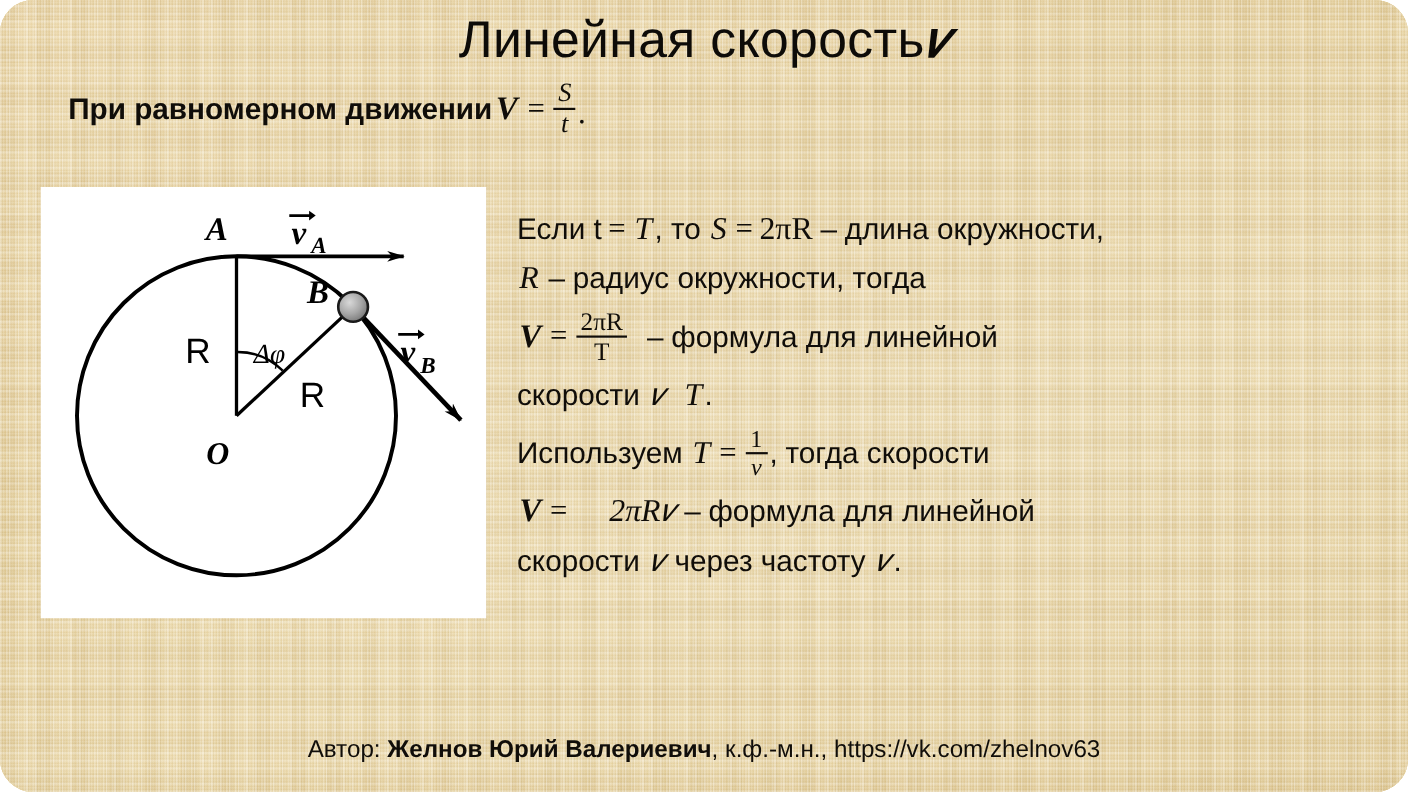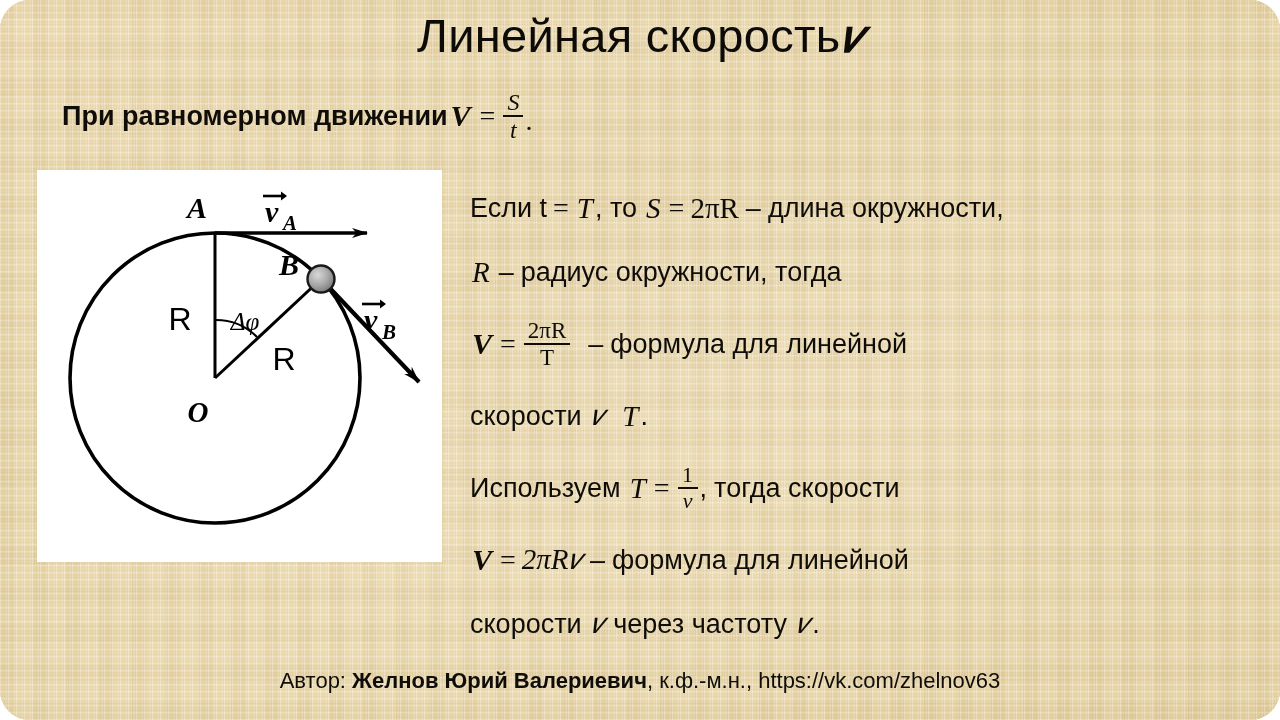--- a/index.html
+++ b/index.html
@@ -87,21 +87,21 @@
   #title .mathv {
     font-family: "Liberation Serif", serif;
     font-style: italic;
     font-weight: bold;
     font-size: 47px;
   }
 
   
   #subtitle {
     position: absolute;
-    top: 90px;
+    top: 73px;
     left: 62px;
     font-family: "Liberation Sans", sans-serif;
     font-weight: bold;
     font-size: 27px;
     line-height: 40px;
     color: #100d09;
     white-space: nowrap;
     display: flex;
     align-items: center;
   }
@@ -170,21 +170,21 @@
     font-family: "Liberation Sans", sans-serif;
     font-size: 27px;
     color: #100d09;
   }
   .tline {
     display: flex;
     align-items: center;
     flex-wrap: nowrap;
     white-space: nowrap;
     min-height: 44px;
-    margin-bottom: 20px;
+    margin-bottom: 1px;
   }
   .tline.tall { min-height: 60px; }
   .mi {
     font-family: "Liberation Serif", serif;
     font-style: italic;
     font-size: 29px;
     padding: 0 2px;
   }
   .mib {
     font-family: "Liberation Serif", serif;
@@ -355,21 +355,21 @@
         <span class="den" style="font-style:italic;">ν</span>
       </span>
       <span class="dot" style="align-self:center;">,</span>
       <span class="sp"></span>
       <span>тогда скорости</span>
     </div>
 
     <div class="tline">
       <span class="mib">V</span>
       <span class="mo">=</span>
-      <span class="mn" style="font-style:italic;">2πR𝜈</span>
+      <span class="mn" style="font-style:italic;padding-left:32px;">2πR𝜈</span>
       <span class="dash">–</span>
       <span>формула для линейной</span>
     </div>
 
     <div class="tline">
       <span>скорости</span>
       <span class="sp"></span>
       <span class="mi">𝑣</span>
       <span class="sp"></span>
       <span>через частоту</span>

